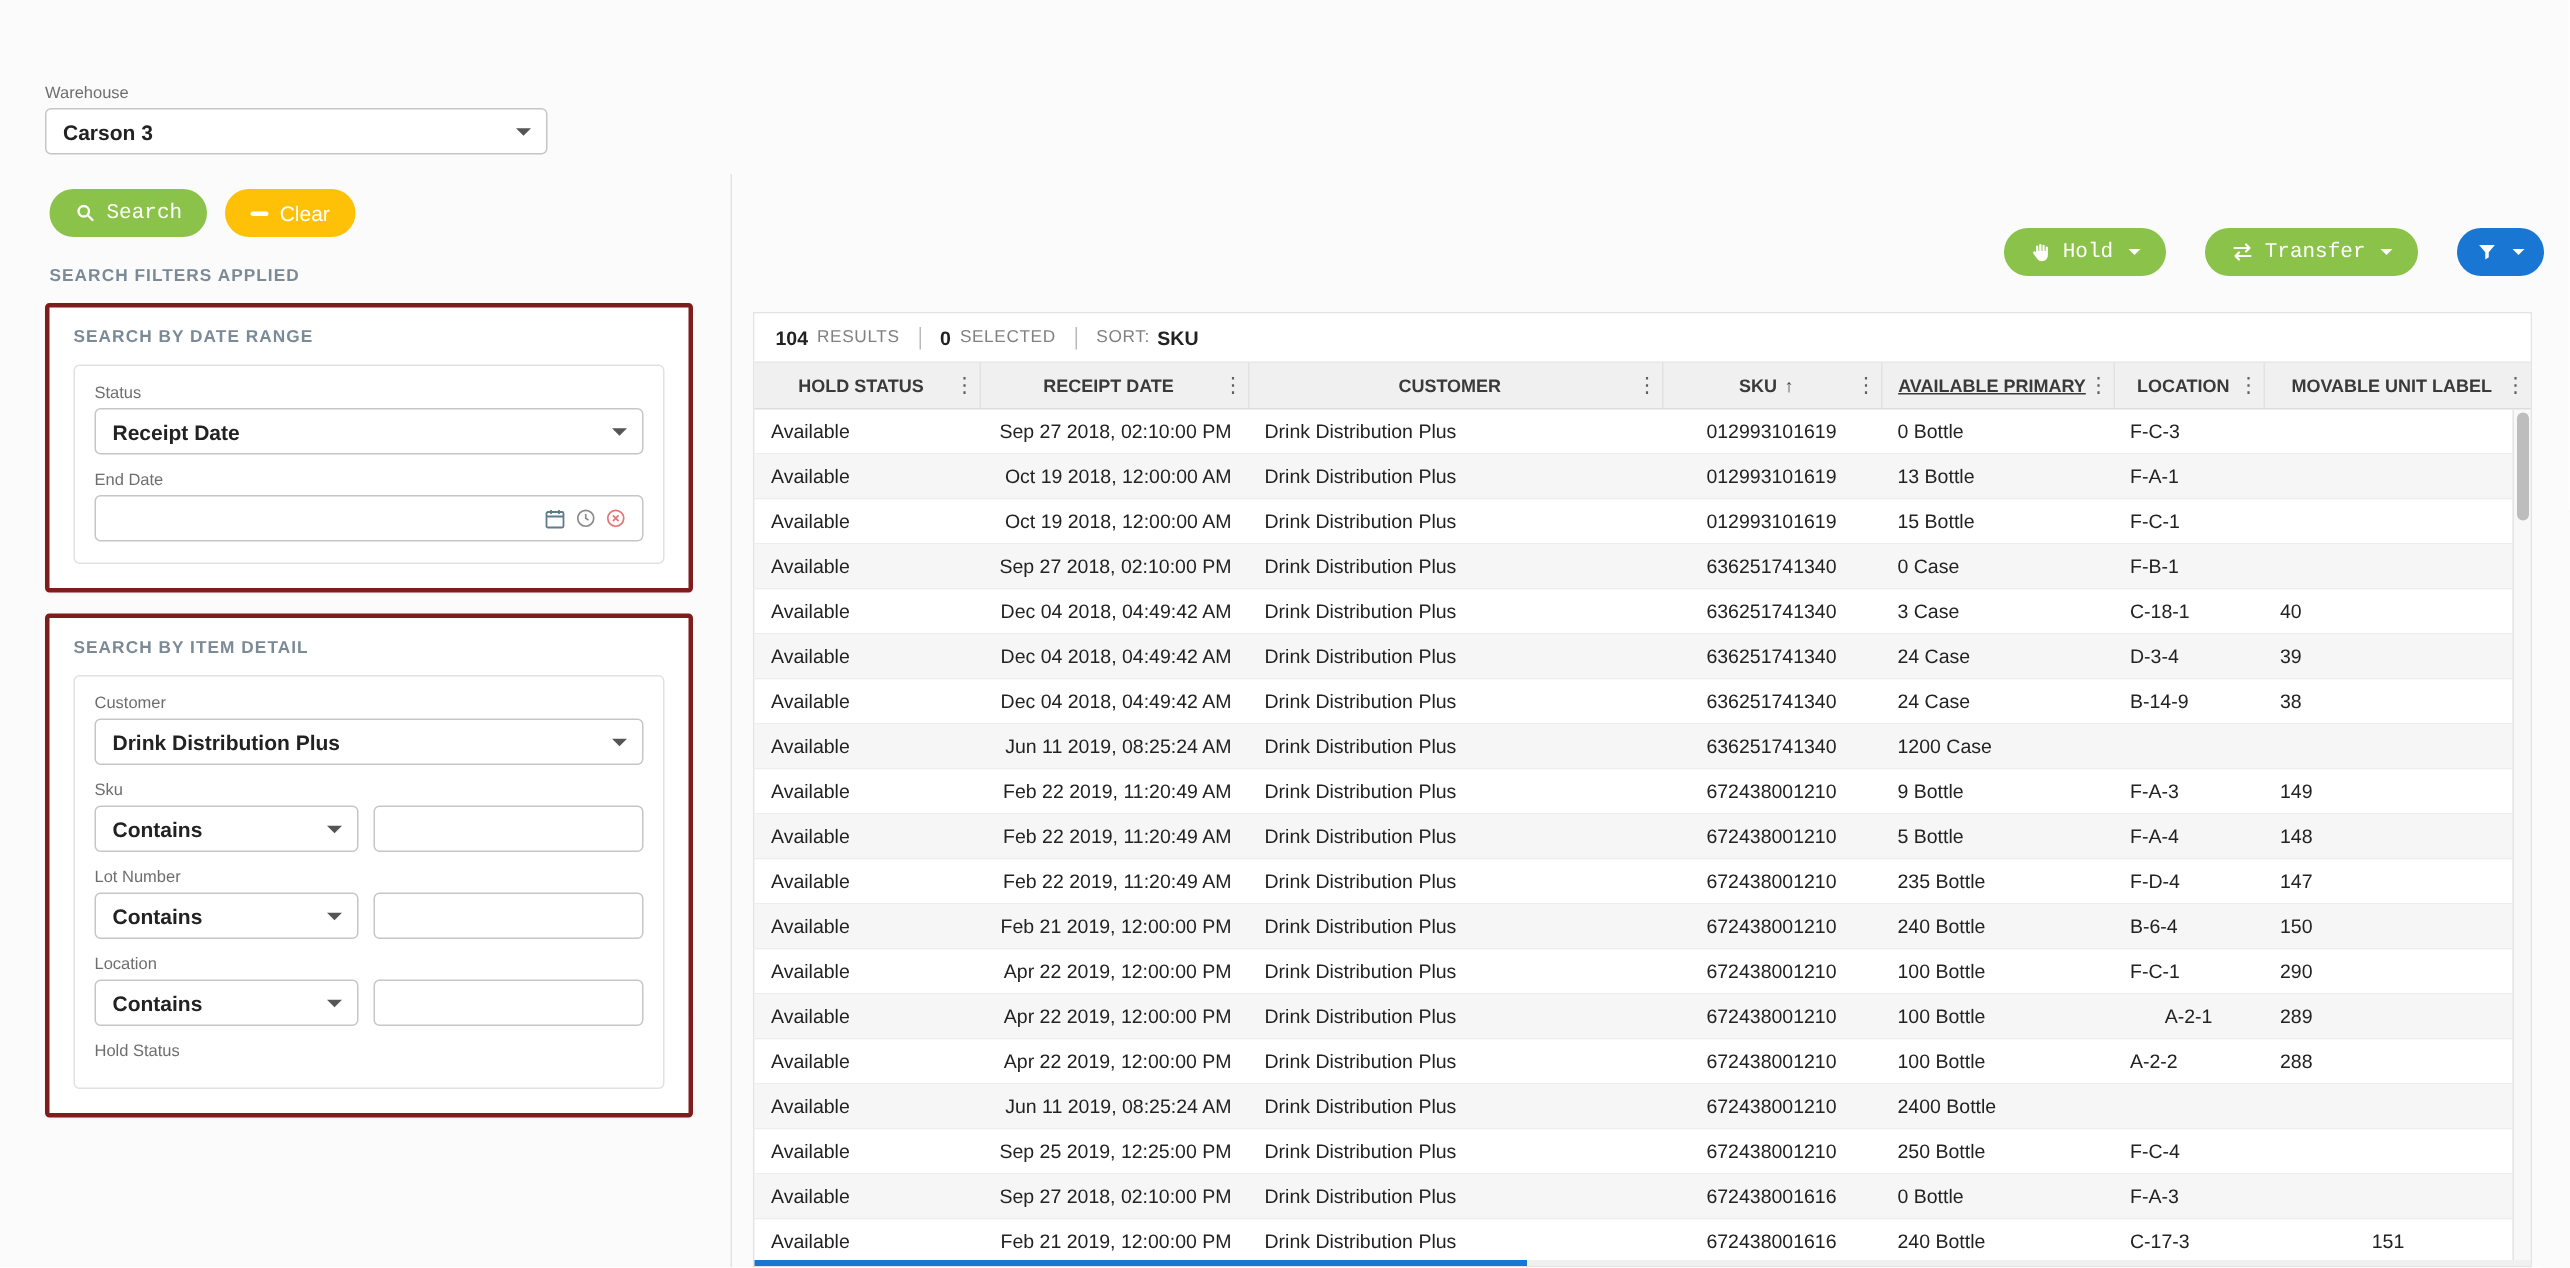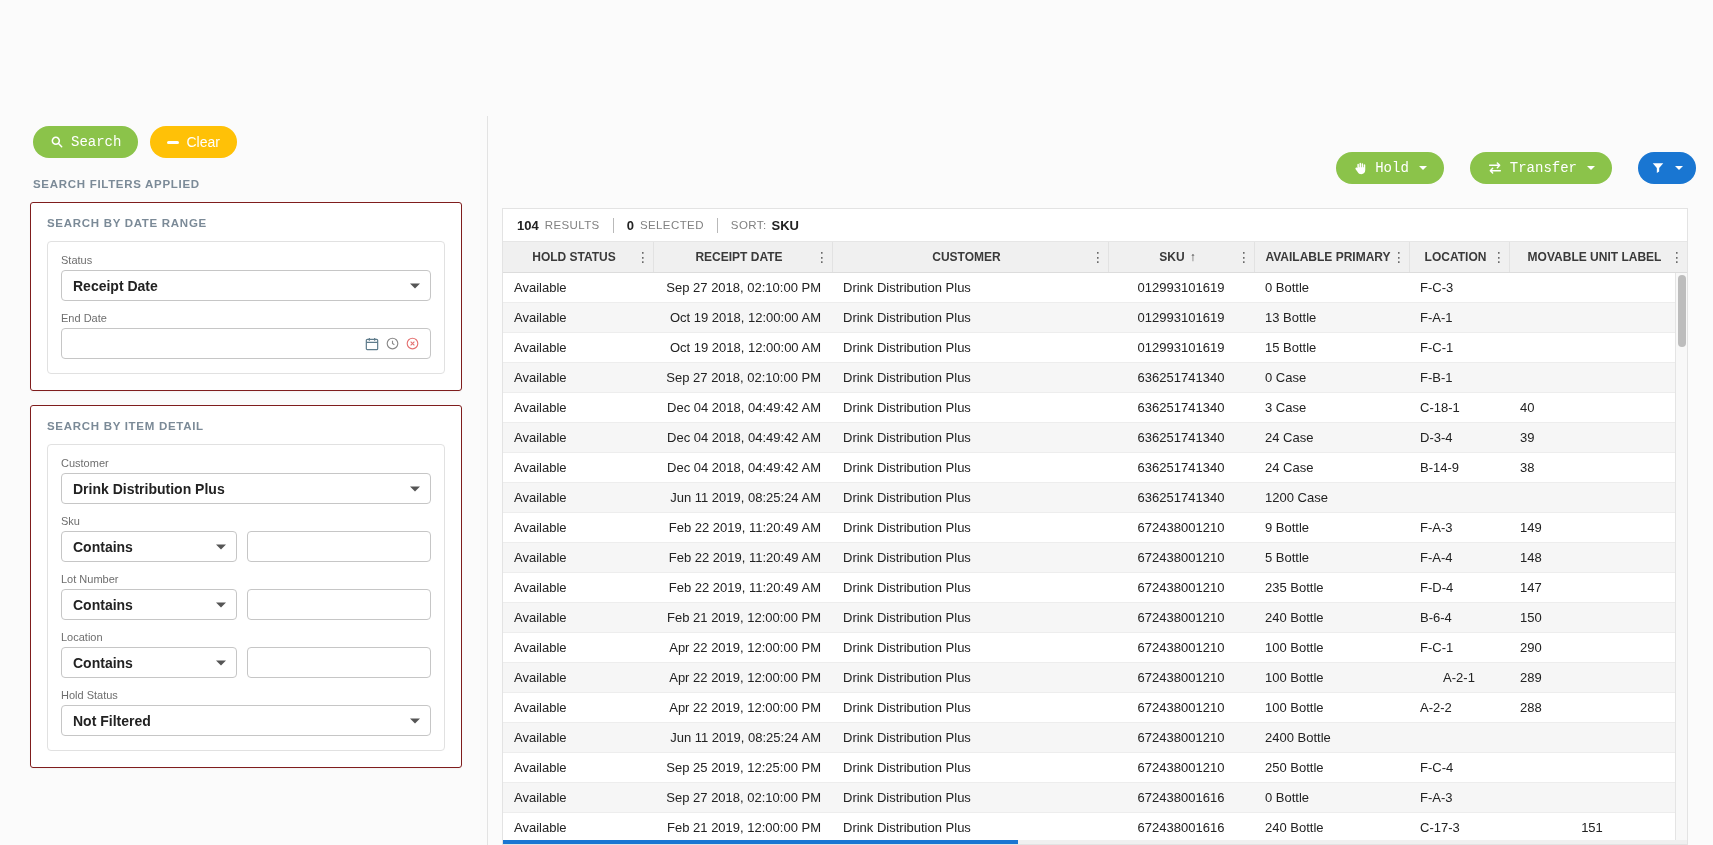--- a/index.html
+++ b/index.html
@@ -34,21 +34,21 @@
   .left-panel { position: absolute; left: 30px; top: 126px; width: 432px; }
   .btn-row { display: flex; gap: 12px; margin-left: 3px; }
   .btn { display: inline-flex; align-items: center; gap: 7px; height: 32px; border: none; border-radius: 17px;
          padding: 0 17px; color: #fff; font-size: 14px; font-family: inherit; cursor: pointer; }
   .btn-green { background: #8bc34a; font-family: Liberation Mono, monospace; }
   .btn-amber { background: #ffc107; }
   .btn-blue  { background: #1976d2; }
   .minus-bar { display: inline-block; width: 12px; height: 3px; border-radius: 2px; background: #fff; }
   .panel-heading { margin: 20px 0 12px 3px; font-size: 11.5px; font-weight: 700; color: #7b8a97; letter-spacing: .7px; }
 
-  .card { background: #fff; border: 1px solid #7f1d1d; border-radius: 3px; padding: 14px 16px 16px;
+  .card { background: #fff; border: 3px solid #7f1d1d; border-radius: 3px; padding: 14px 16px 16px;
           box-shadow: 0 1px 2px rgba(0,0,0,.04); margin-bottom: 14px; }
   .card-title { font-size: 11.5px; font-weight: 700; color: #7b8a97; letter-spacing: .7px; margin-bottom: 12px; }
   .fieldset { border: 1px solid #e1e1e1; border-radius: 4px; padding: 12px 13px 14px; }
   .field + .field { margin-top: 11px; }
 
   .date-input { display: flex; align-items: center; height: 31px; background: #fff; border: 1px solid #c6c6c6;
                 border-radius: 4px; padding: 0 8px 0 2px; }
   .date-input input { flex: 1; min-width: 0; border: none; outline: none; height: 100%; font: inherit; padding: 0 6px; background: transparent; }
   .icon-btn { display: inline-flex; align-items: center; justify-content: center; width: 20px; height: 20px; cursor: pointer; }
 
@@ -91,20 +91,27 @@
 
   .hscroll { height: 4px; flex: 0 0 4px; position: relative; background: #f0f0f0; }
   .hthumb { position: absolute; left: 0; top: 0; height: 4px; width: 515px; background: #1976d2; cursor: pointer; }
 </style>
 </head>
 <body>
 
 <div class="app">
 
 
+  <div class="warehouse">
+    <label class="field-label">Warehouse</label>
+    <div class="select">
+      <span class="select-value">Carson 3</span>
+      <span class="caret"></span>
+    </div>
+  </div>
 
   <div class="vdivider"></div>
 
   <aside class="left-panel">
     <div class="btn-row">
       <button class="btn btn-green">
         <span class="icon-btn" style="width:14px;height:14px;">
           <svg viewBox="0 0 24 24" width="14" height="14">
               <circle cx="10" cy="10" r="6" fill="none" stroke="#fff" stroke-width="2.6"></circle>
               <line x1="14.6" y1="14.6" x2="20" y2="20" stroke="#fff" stroke-width="2.6" stroke-linecap="round"></line>
@@ -192,24 +199,20 @@
           <div class="pair">
             <div class="select">
               <span class="select-value">Contains</span>
               <span class="caret"></span>
             </div>
             <input class="text-input" type="text" value="" style="">
           </div>
         </div>
         <div class="field">
           <label class="field-label">Hold Status</label>
-          <div class="select">
-            <span class="select-value">Not Filtered</span>
-            <span class="caret"></span>
-          </div>
         </div>
       </div>
     </section>
   </aside>
 
   <div class="actions">
     <button class="btn btn-green">
       <span class="icon-btn" style="width:15px;height:15px;">
         <svg viewBox="0 0 24 24" width="15" height="15" fill="#fff">
             <path d="M7 11V5.5a1.2 1.2 0 0 1 2.4 0V10h1V3.8a1.2 1.2 0 0 1 2.4 0V10h1V4.6a1.2 1.2 0 0 1 2.4 0V10h1V6.4a1.2 1.2 0 0 1 2.4 0v8.1c0 4.1-2.6 6.5-6.3 6.5-2.9 0-4.4-1.3-5.9-3.6L4.2 13c-.6-1-.4-1.9.4-2.4.7-.4 1.6-.2 2.1.6z"></path>
@@ -261,21 +264,21 @@
         </div>
         <div class="th" style="width: 276px;">
           <span>CUSTOMER</span>
           <span class="kebab">⋮</span>
         </div>
         <div class="th" style="width: 146px;">
           <span>SKU</span>
           <span class="sort-arrow">↑</span>
           <span class="kebab">⋮</span>
         </div>
-        <div class="th" style="width: 155px;">
+        <div class="th" style="width: 155px; text-decoration: underline;">
           <span>AVAILABLE PRIMARY</span>
           <span class="kebab">⋮</span>
         </div>
         <div class="th" style="width: 100px;">
           <span>LOCATION</span>
           <span class="kebab">⋮</span>
         </div>
         <div class="th" style="width: 167px; flex: 1 1 0%;">
           <span>MOVABLE UNIT LABEL</span>
           <span class="kebab">⋮</span>

